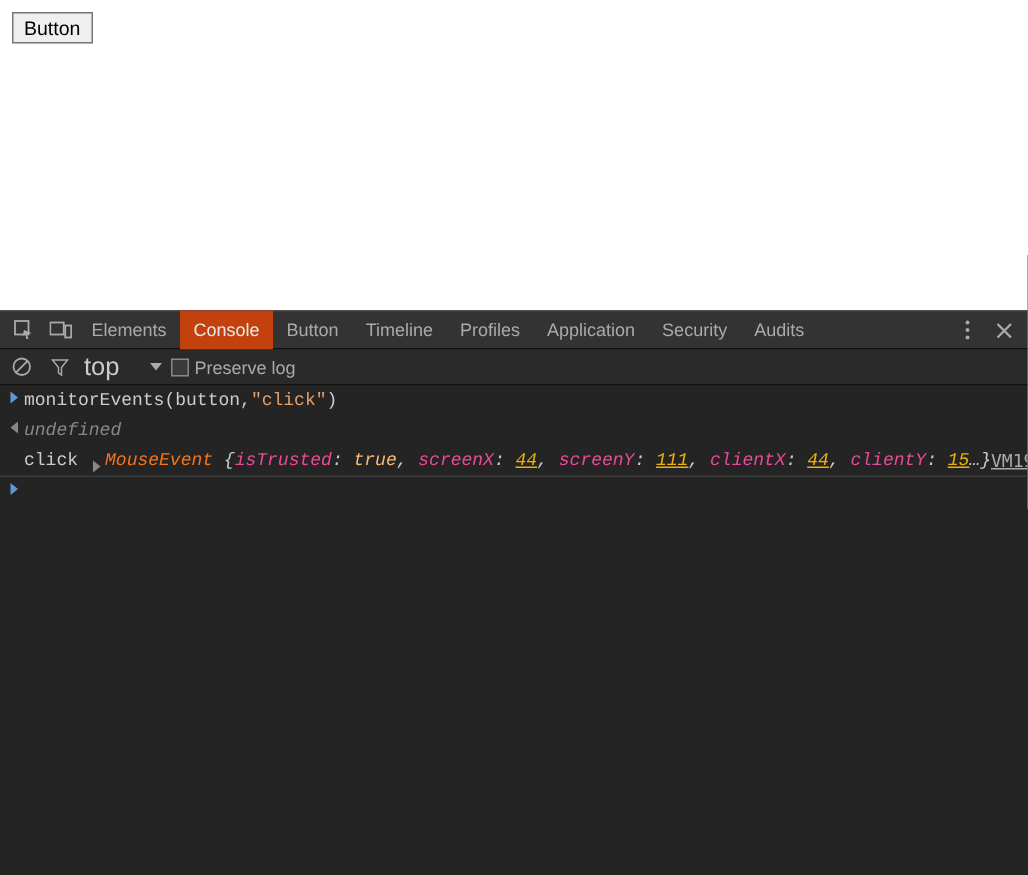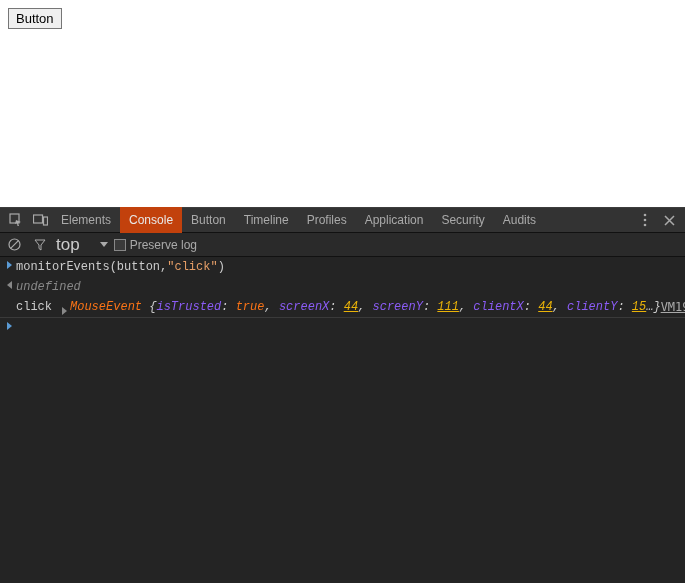--- a/index.html
+++ b/index.html
@@ -168,23 +168,23 @@
     .event-expand {
       width: 12px;
       display: flex;
       align-items: center;
       justify-content: center;
       flex-shrink: 0;
     }
     .event-obj { font-style: italic; white-space: pre; }
     .tok-class { color: #f97316; }
     .tok-brace { color: #ccc; }
-    .tok-prop { color: #8b5cf6; }
+    .tok-prop { color: #ec4899; }
     .tok-punct { color: #ccc; }
-    .tok-bool { color: #f97316; }
+    .tok-bool { color: #fdba74; }
     .tok-num { color: #eab308; text-decoration: underline; }
     .tok-ellipsis { color: #ccc; }
     .event-source {
       margin-left: auto;
       text-decoration: underline;
       color: #aaa;
       cursor: pointer;
       font-style: normal;
       font-family: Menlo, Consolas, monospace;
     }

